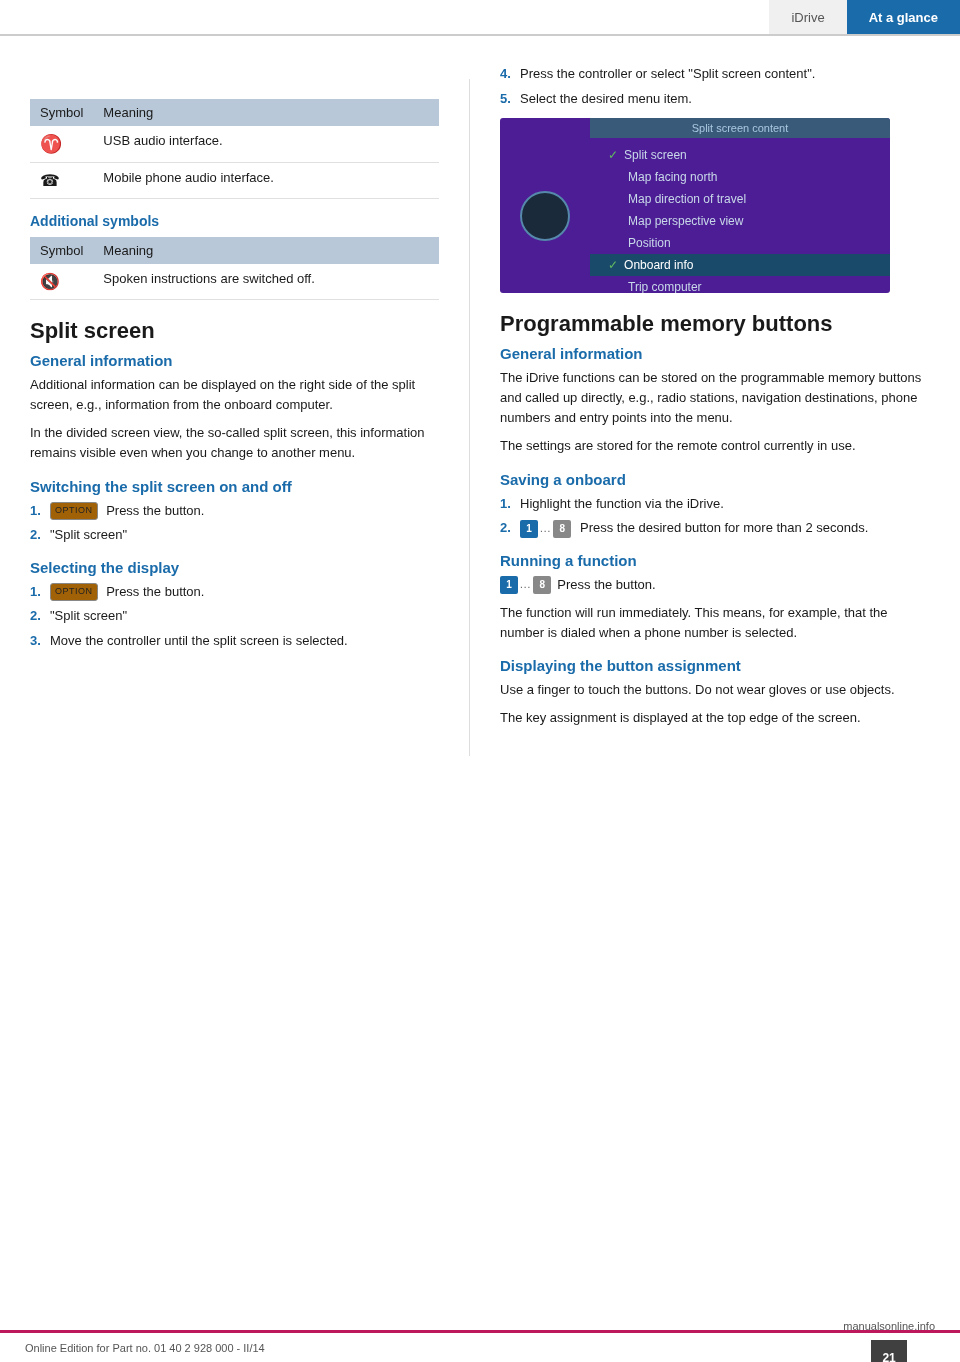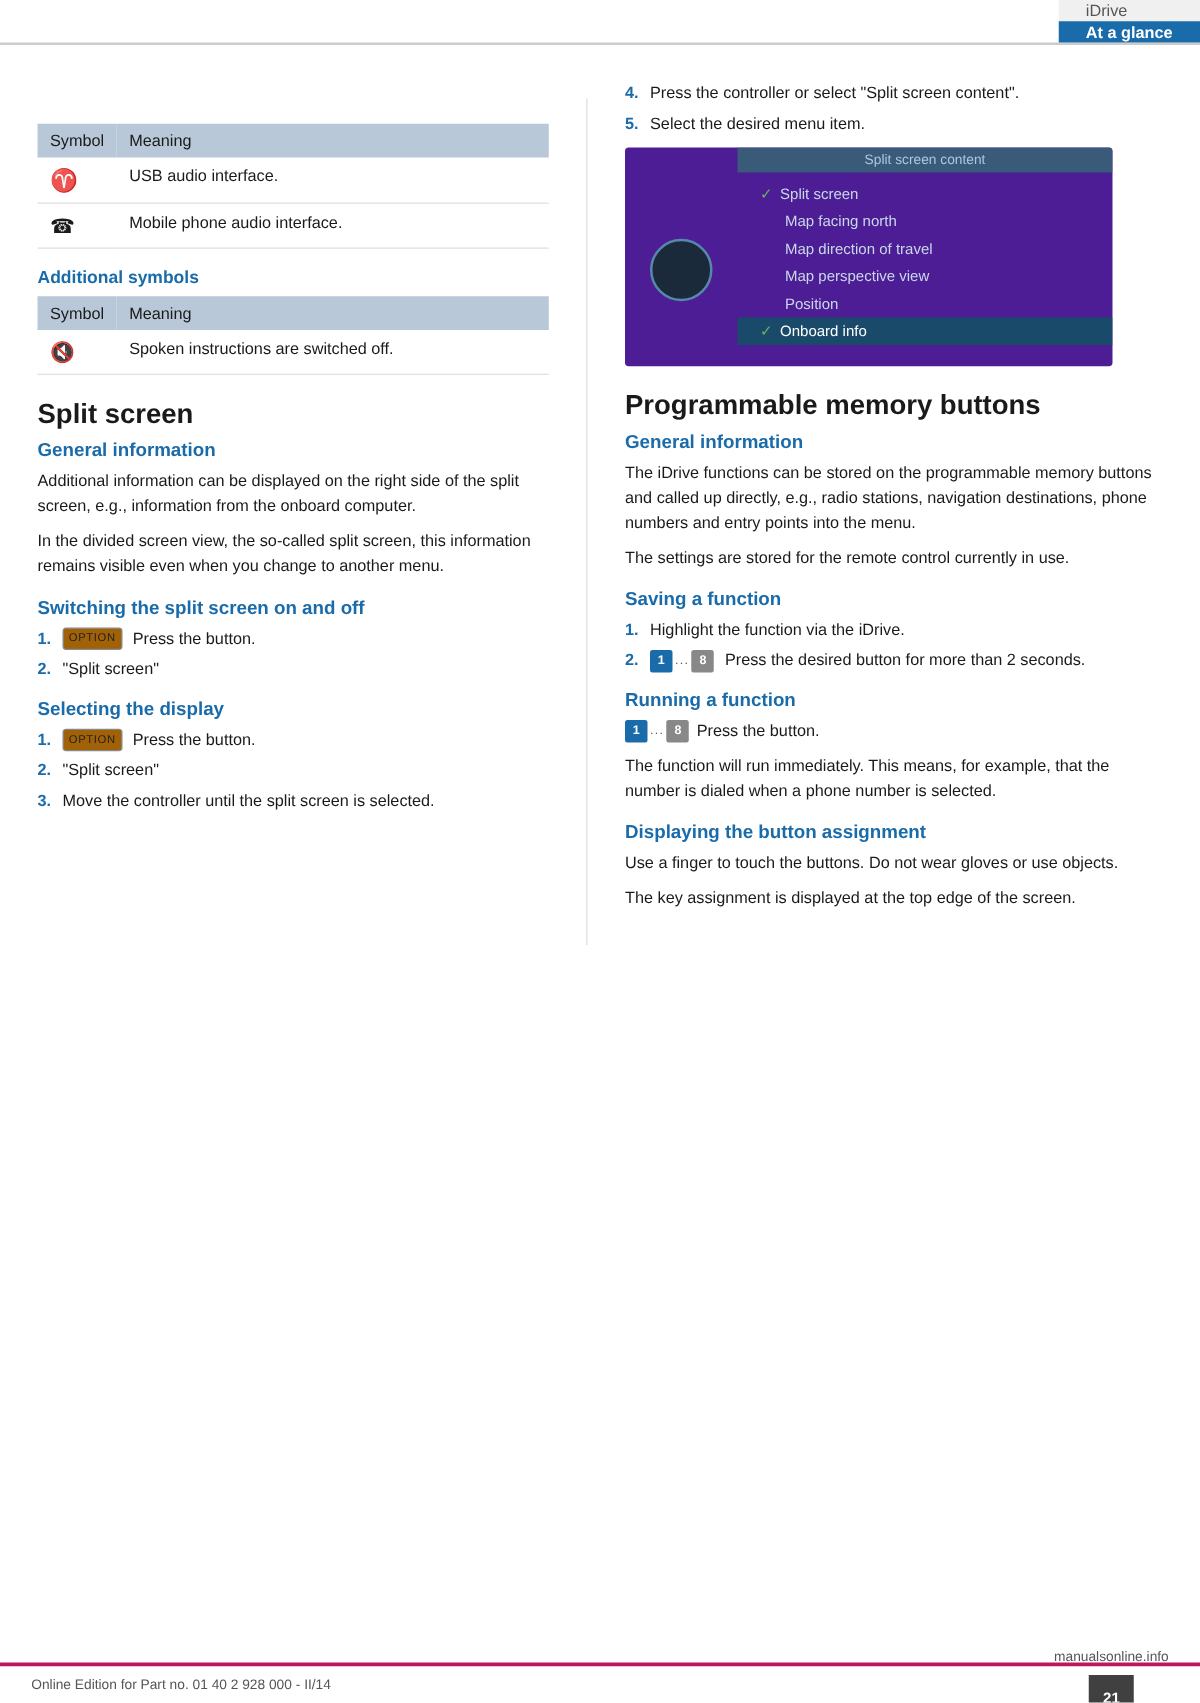--- a/index.html
+++ b/index.html
@@ -24,21 +24,20 @@
     }
     .header-left {
       flex: 1;
       padding-left: 20px;
       color: #666;
       font-size: 12px;
     }
     .header-tabs {
       display: flex;
       height: 100%;
-      flex-direction: column;
     }
     .header-tab {
       display: flex;
       align-items: center;
       padding: 0 22px;
       font-size: 13px;
       color: #555;
       height: 100%;
     }
     .header-tab.active {
@@ -451,31 +450,35 @@
             <span>Map perspective view</span>
           </div>
           <div class="split-screen-item">
             <span style="width:14px;"></span>
             <span>Position</span>
           </div>
           <div class="split-screen-item highlighted">
             <span class="check-mark">✓</span>
             <span>Onboard info</span>
           </div>
+          <div class="split-screen-item">
+            <span style="width:14px;"></span>
+            <span>Trip computer</span>
+          </div>
         </div>
       </div>
     </div>
 
     <div class="big-section-title">Programmable memory buttons</div>
 
     <div class="section-title-blue first">General information</div>
     <p>The iDrive functions can be stored on the programmable memory buttons and called up directly, e.g., radio stations, navigation destinations, phone numbers and entry points into the menu.</p>
     <p>The settings are stored for the remote control currently in use.</p>
 
-    <div class="section-title-blue">Saving a function</div>
+    <div class="section-title-blue">Saving a onboard</div>
     <ul class="numbered-list">
       <li>
         <span class="num">1.</span>
         <span class="list-content">Highlight the function via the iDrive.</span>
       </li>
       <li>
         <span class="num">2.</span>
         <span class="list-content">
           <span class="mem-btn-group">
             <span class="mem-btn">1</span>

